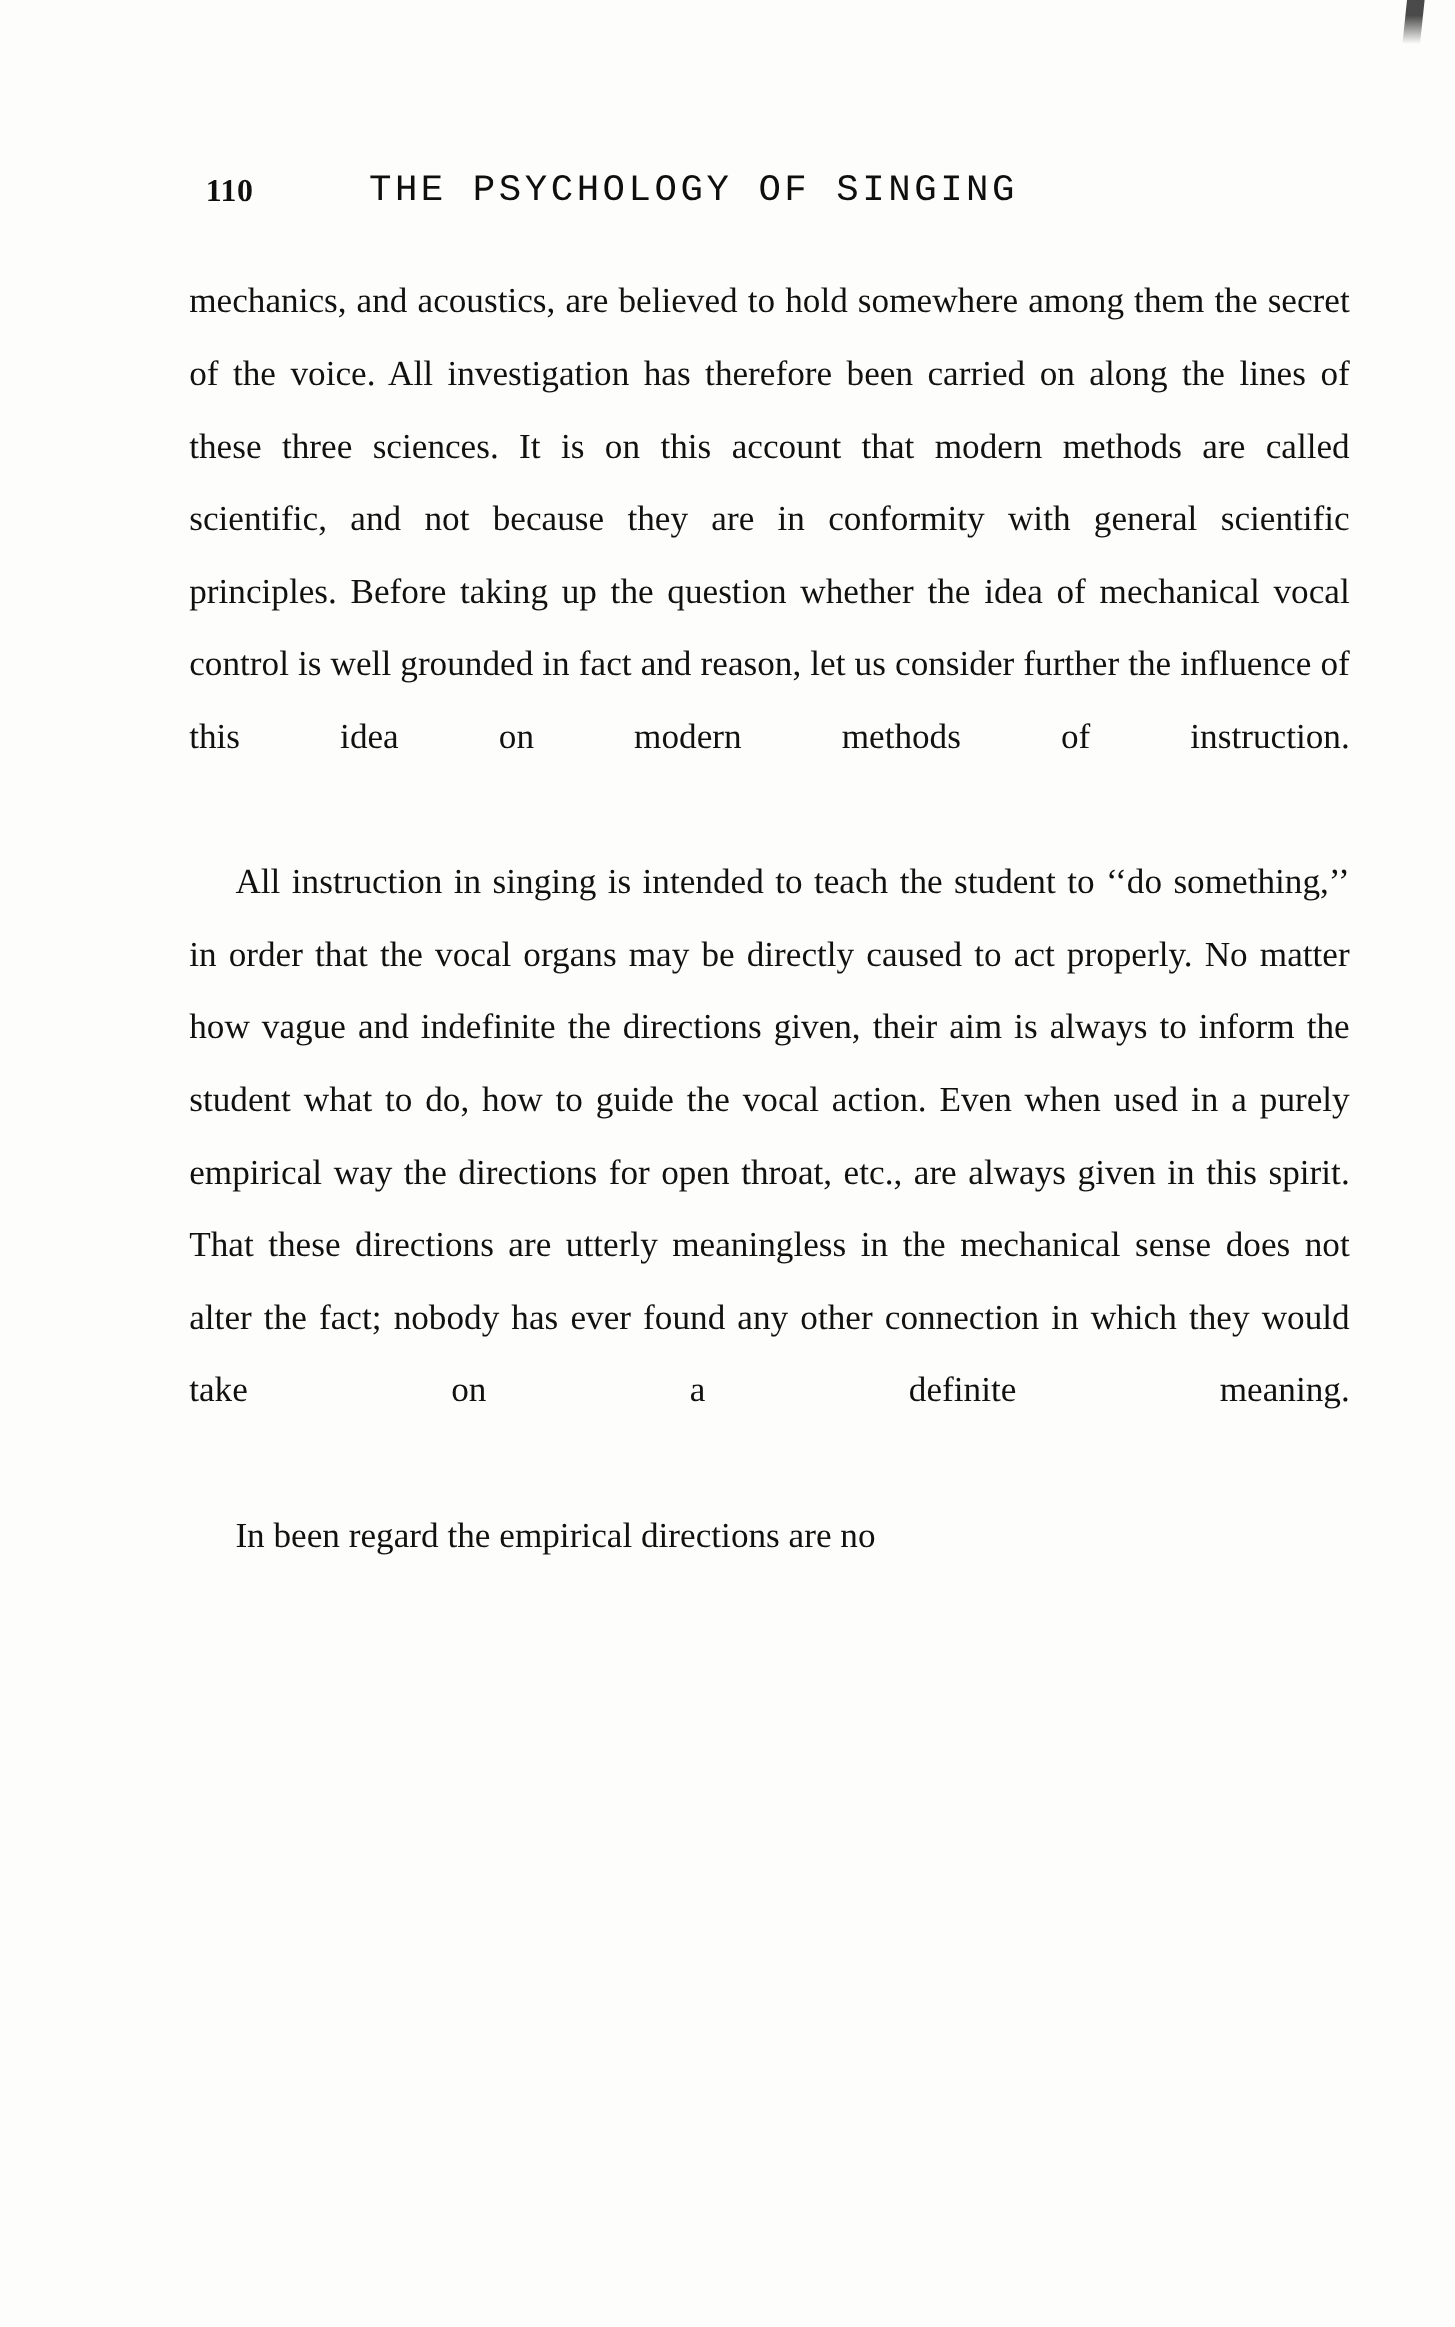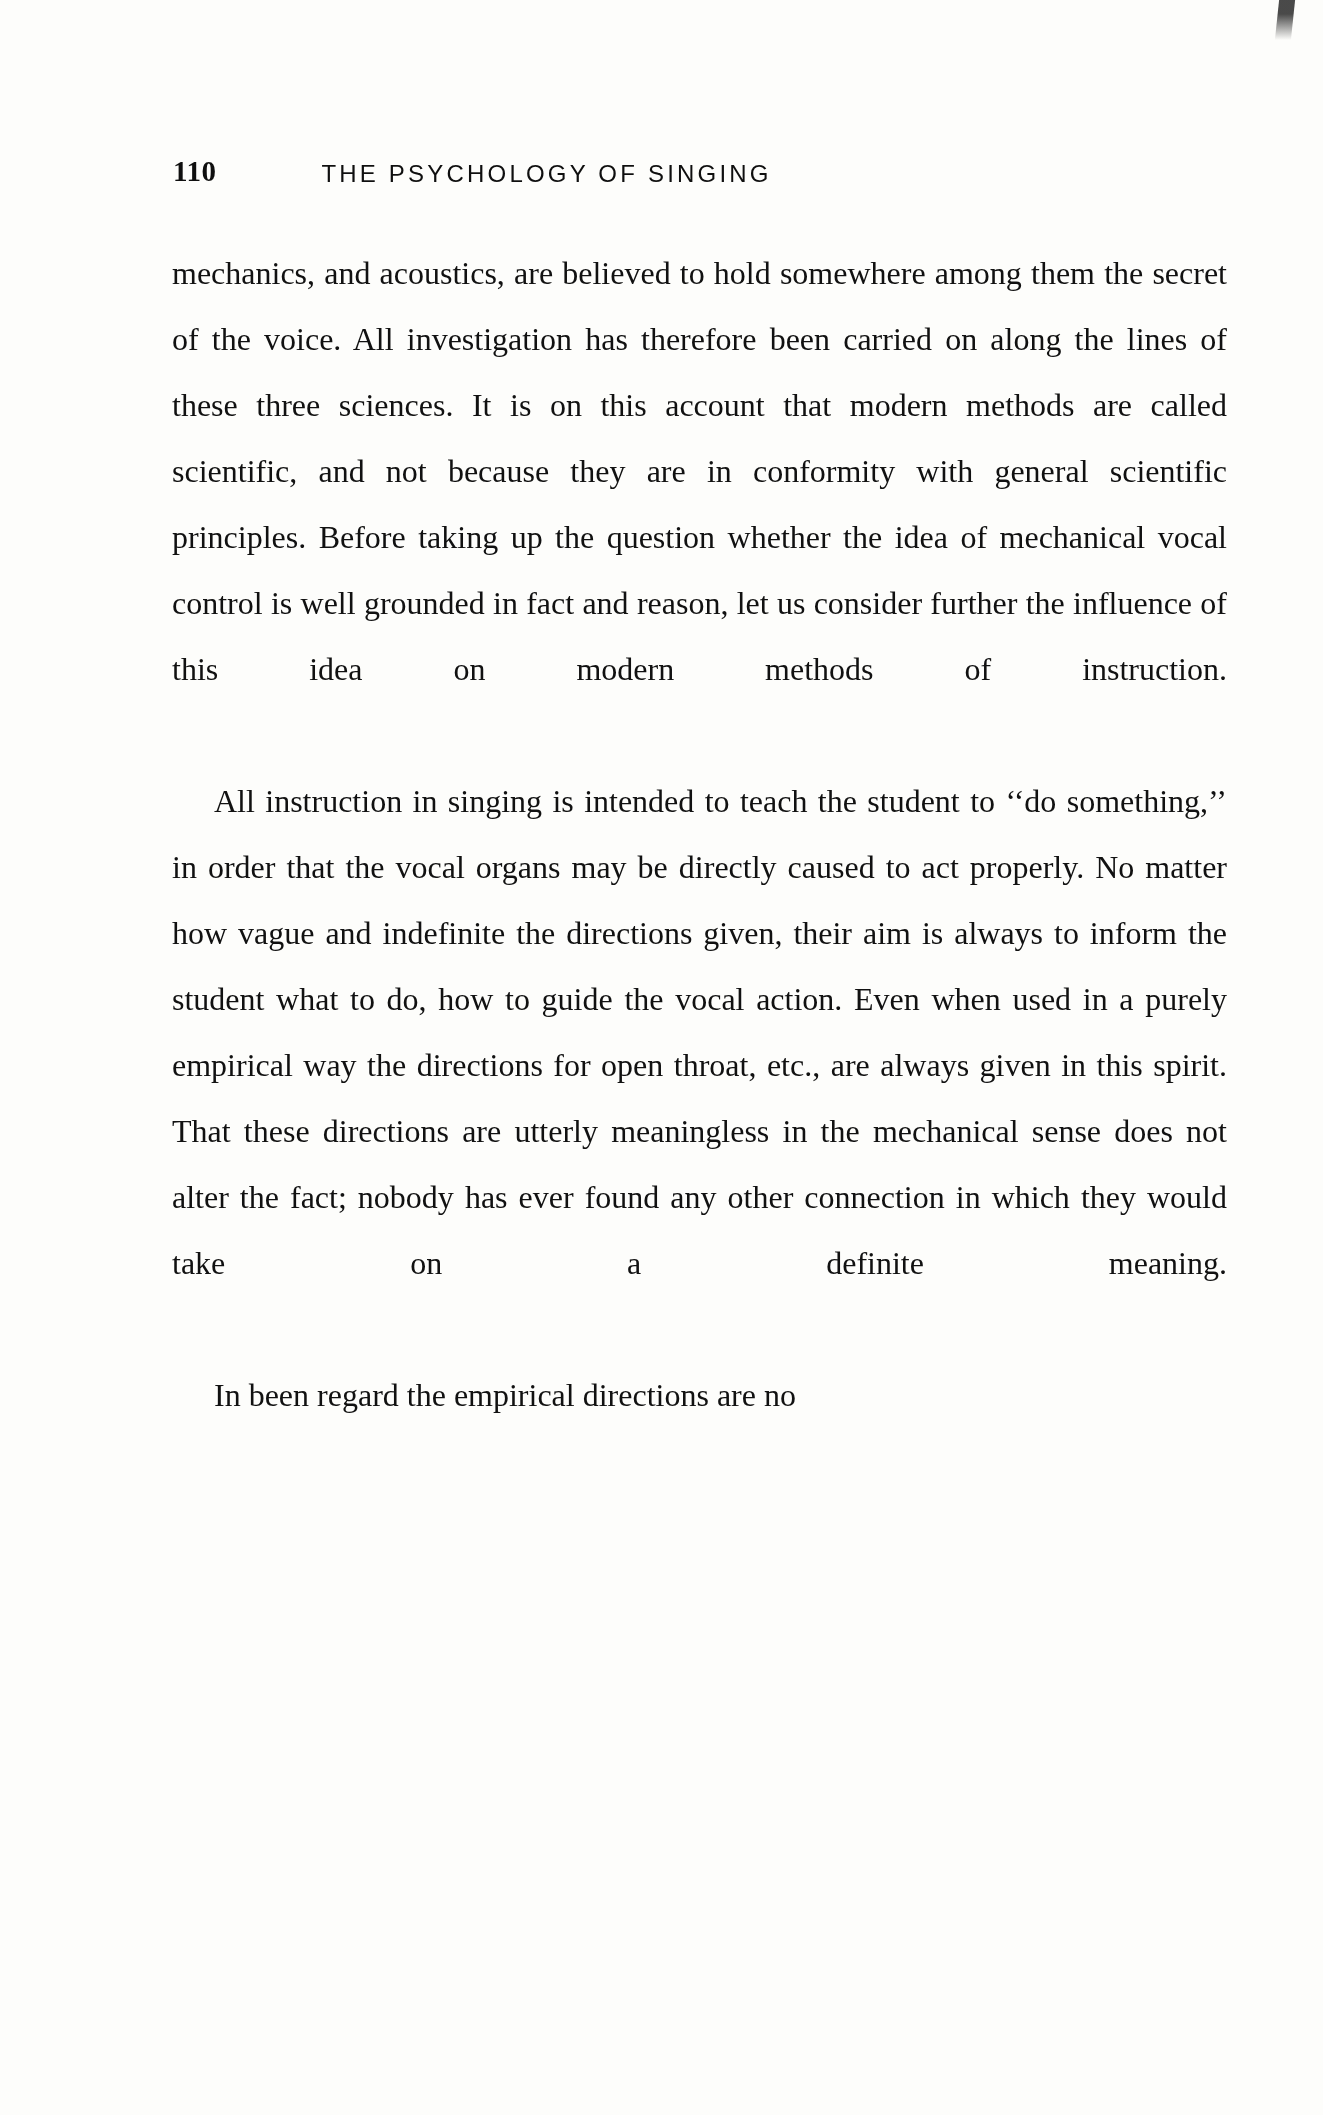--- a/index.html
+++ b/index.html
@@ -32,36 +32,36 @@
     width: 16px;
     height: 40px;
     background: linear-gradient(180deg, #2a2a2a 0%, #2a2a2a 35%, rgba(42,42,42,0) 100%);
     opacity: 0.85;
     transform: skewX(-6deg);
   }
 
   .running-head {
     position: absolute;
     top: 155px;
-    left: 173px;
+    left: 187px;
     width: 1000px;
     display: flex;
-    align-items: flex-end;
+    align-items: center;
   }
   .folio {
     font-family: "Liberation Serif", serif;
     font-weight: bold;
     font-size: 29px;
     letter-spacing: 0.5px;
     color: #0f0f0f;
   }
   .head-title {
     margin-left: 105px;
-    font-family: Liberation Sans, sans-serif;
-    font-size: 24px;
+    font-family: Liberation Mono, monospace;
+    font-size: 34px;
     letter-spacing: 3.2px;
     color: #0f0f0f;
     white-space: nowrap;
   }
 
   .body-col {
     position: absolute;
     top: 240px;
     left: 172px;
     width: 1055px;

